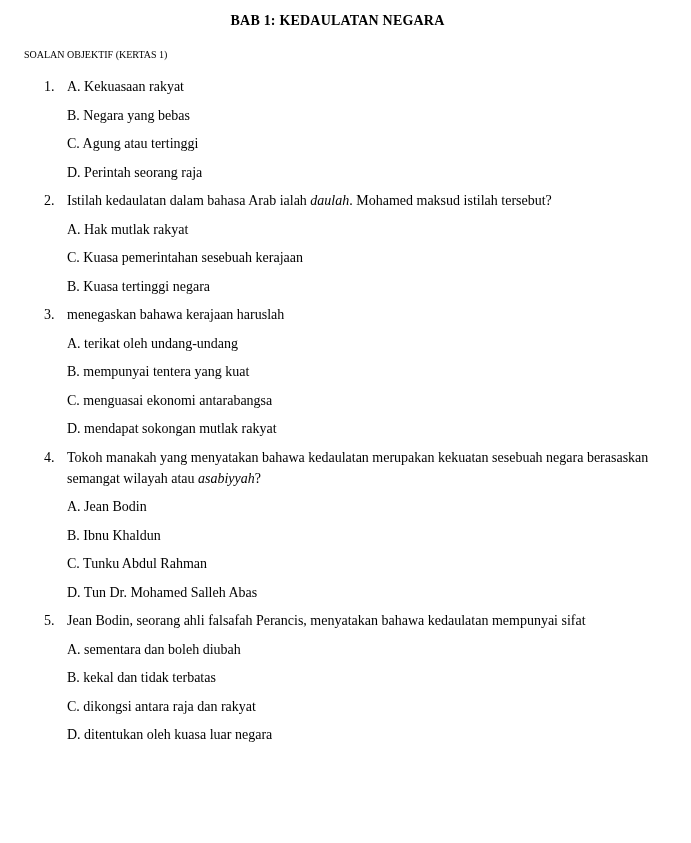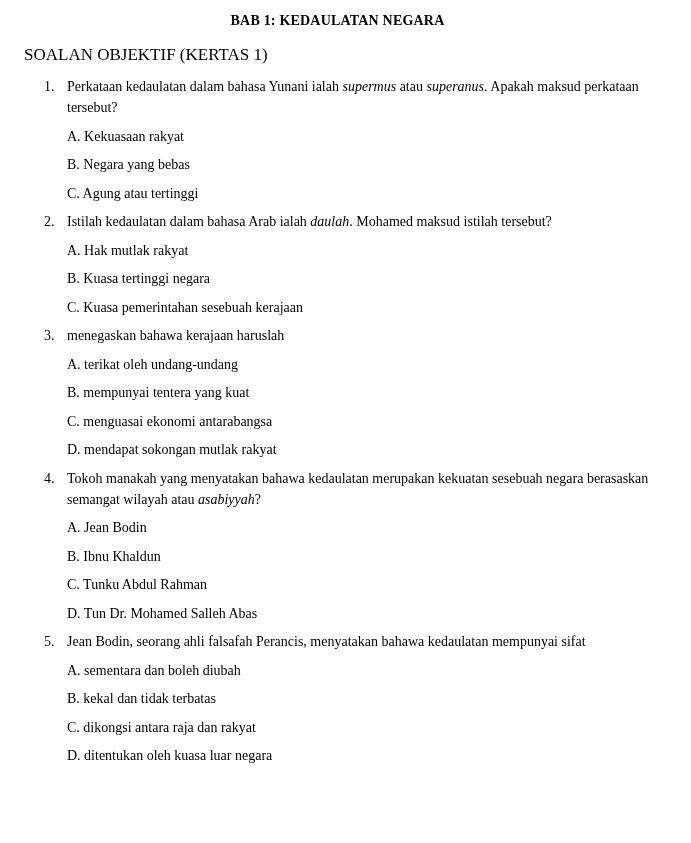--- a/index.html
+++ b/index.html
@@ -24,21 +24,21 @@
   .doc-title {
     margin: 0 0 13px 0;
     text-align: center;
     font-weight: bold;
     font-size: 14px;
     line-height: 21px;
     letter-spacing: 0.2px;
   }
   .section-heading {
     margin: 0 0 11px 0;
-    font-size: 17px;
+    font-size: 10px;
     line-height: 21px;
   }
   .question {
     display: flex;
     align-items: flex-start;
   }
   .q-num {
     flex: none;
     width: 23px;
     margin-left: 20px;
@@ -69,39 +69,36 @@
 
 <div class="page">
   <p class="doc-title">BAB 1: KEDAULATAN NEGARA</p>
 
   <p class="section-heading">SOALAN OBJEKTIF (KERTAS 1)</p>
 
   <div>
   <div class="question">
     <div class="q-num">1.</div>
     <div class="q-body">
-      <div class="q-text">
-            <div class="q-line"><span>Perkataan kedaulatan dalam bahasa Yunani ialah </span><span class="it">supermus</span><span> atau </span><span class="it">superanus</span><span>. Apakah maksud perkataan</span></div>
-            <div class="q-line"><span>tersebut?</span></div>
-          </div>
     <p class="opt">A. Kekuasaan rakyat</p>
           <p class="opt">B. Negara yang bebas</p>
           <p class="opt">C. Agung atau tertinggi</p>
+          <p class="opt">D. Perintah seorang raja</p>
         </div>
   </div>
 
   <div class="question">
     <div class="q-num">2.</div>
     <div class="q-body">
       <div class="q-text">
             <div class="q-line"><span>Istilah kedaulatan dalam bahasa Arab ialah </span><span class="it">daulah</span><span>. Mohamed maksud istilah tersebut?</span></div>
           </div>
     <p class="opt">A. Hak mutlak rakyat</p>
+          <p class="opt">C. Kuasa pemerintahan sesebuah kerajaan</p>
           <p class="opt">B. Kuasa tertinggi negara</p>
-          <p class="opt">C. Kuasa pemerintahan sesebuah kerajaan</p>
         </div>
   </div>
 
   <div class="question">
     <div class="q-num">3.</div>
     <div class="q-body">
       <div class="q-text">
             <div class="q-line"><span>menegaskan bahawa kerajaan haruslah</span></div>
           </div>
     <p class="opt">A. terikat oleh undang-undang</p>

